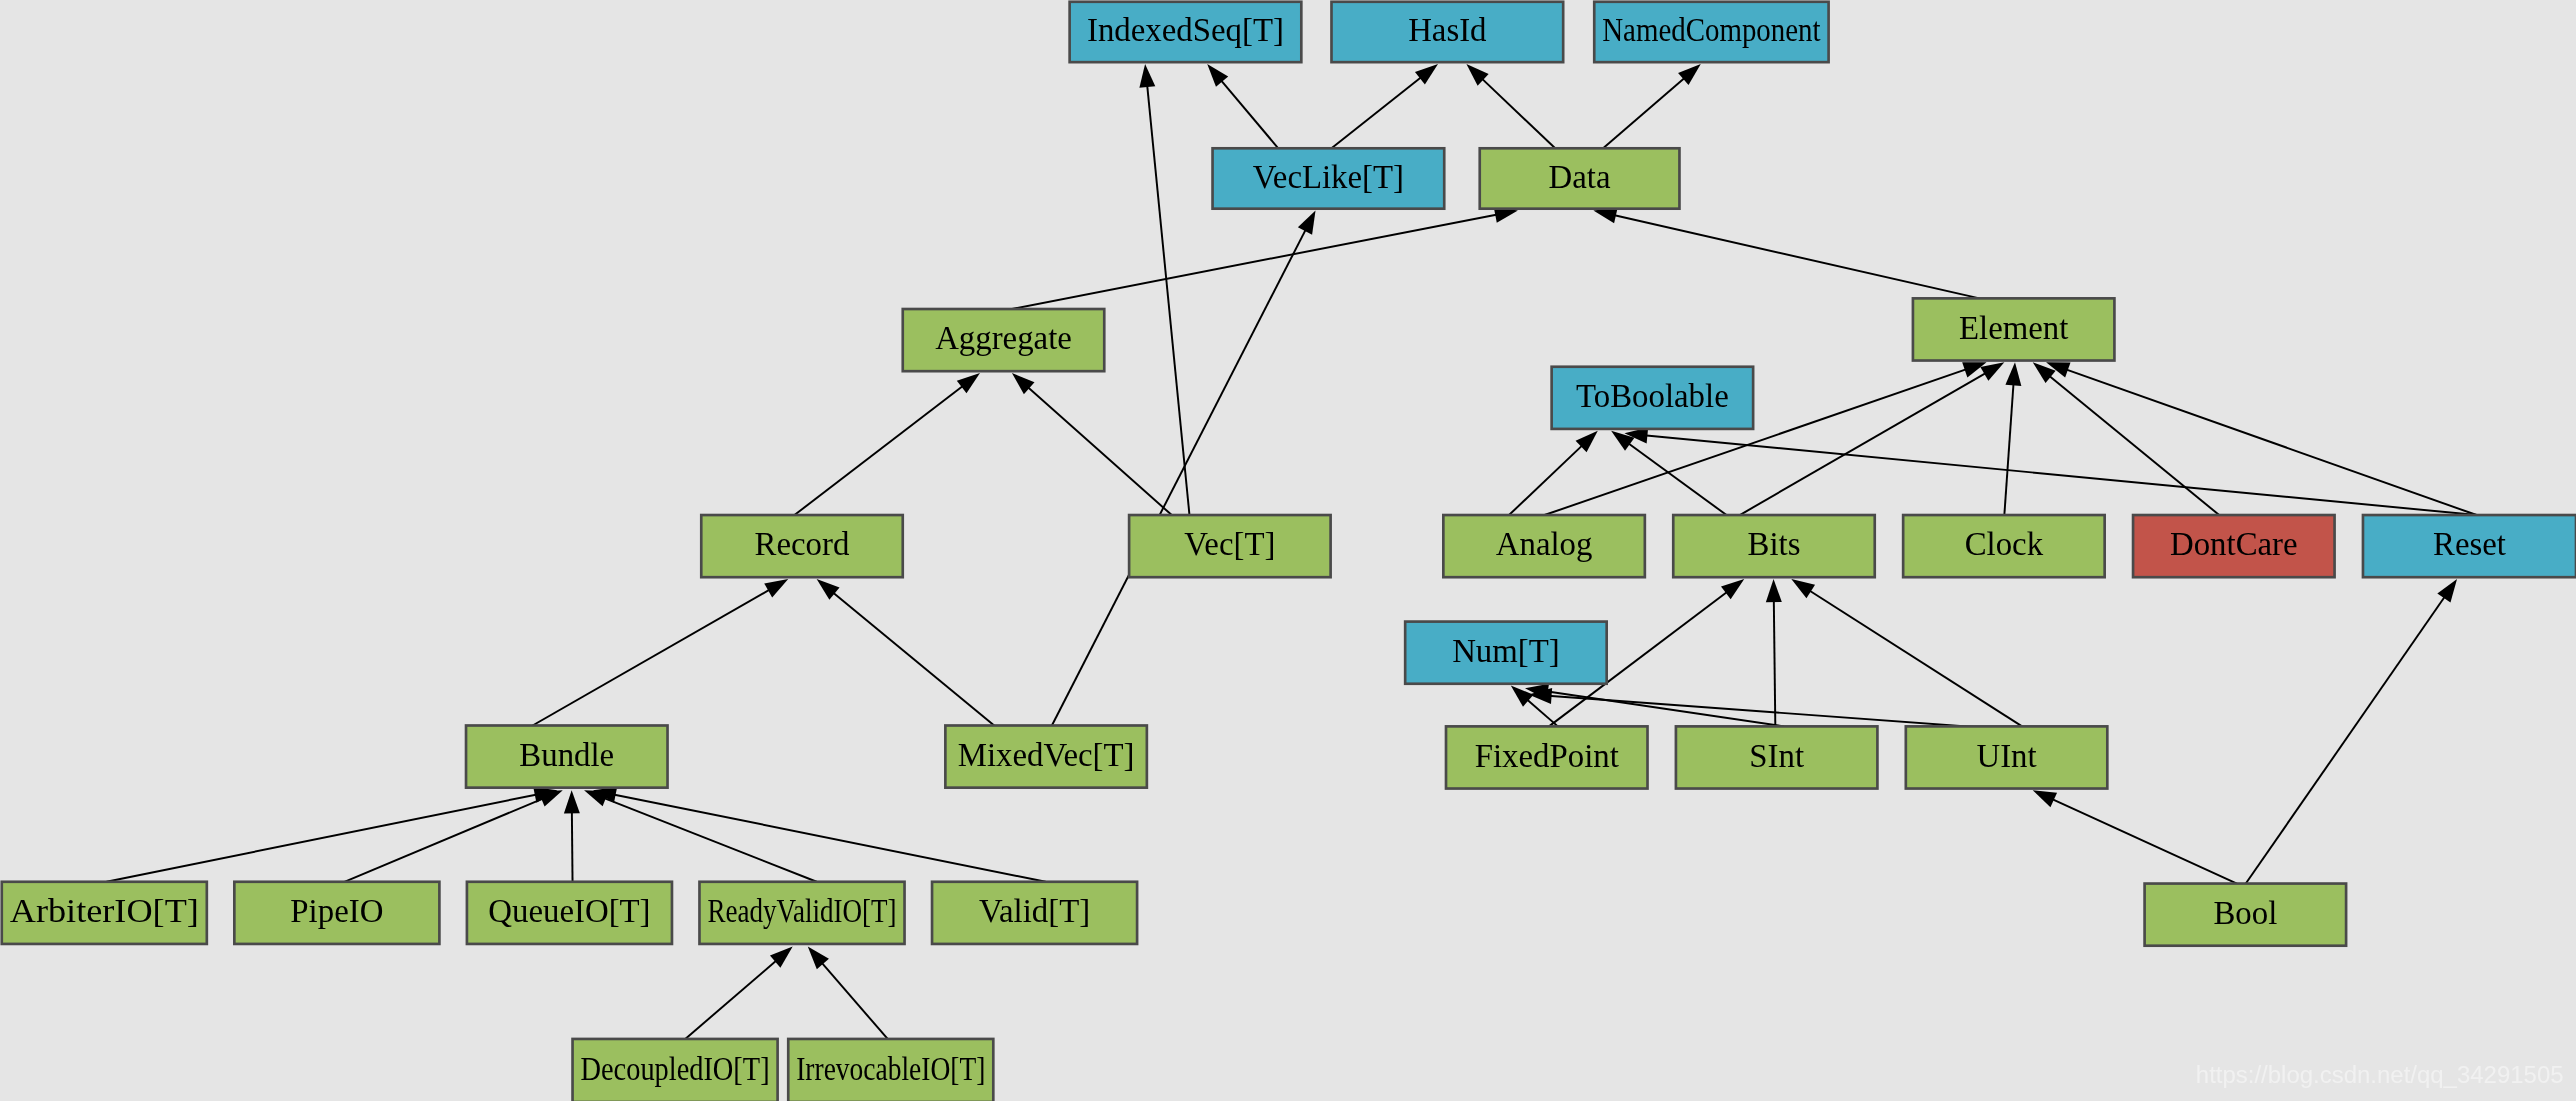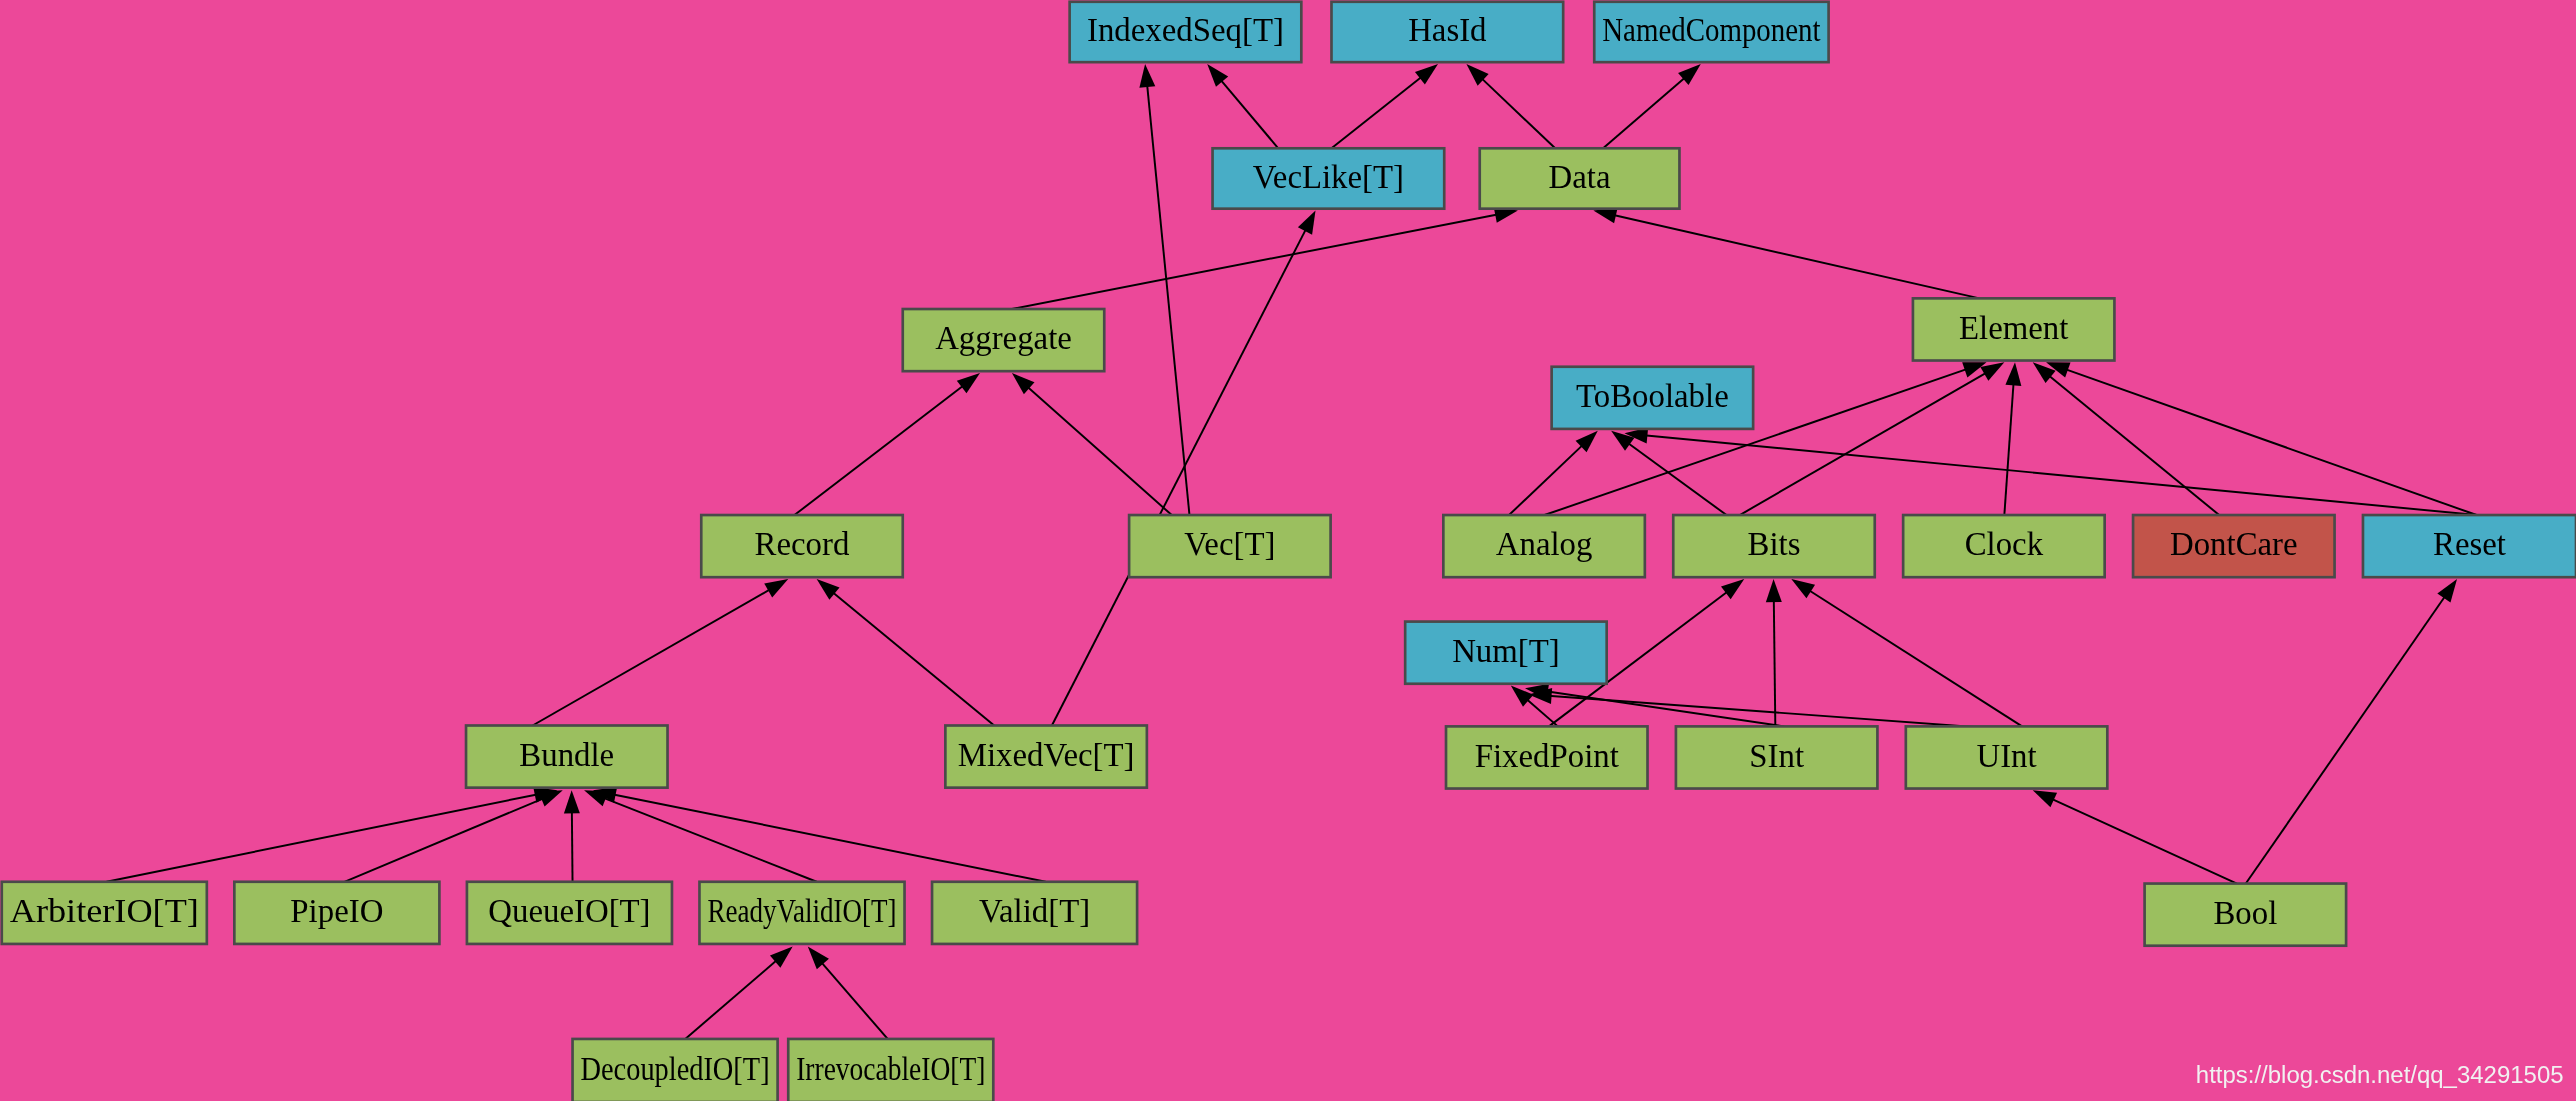--- a/index.html
+++ b/index.html
@@ -11,21 +11,21 @@
   body {
     width: 2576px;
     height: 1102px;
     overflow: hidden;
     font-family: "Liberation Serif", "DejaVu Serif", serif;
   }
   #diagram-root {
     position: relative;
     width: 2576px;
     height: 1102px;
-    background: #ec4899;
+    background: #e5e5e5;
   }
   svg#uml-canvas {
     position: absolute;
     top: 0;
     left: 0;
     width: 2576px;
     height: 1102px;
     display: block;
   }
   .node-rect {

